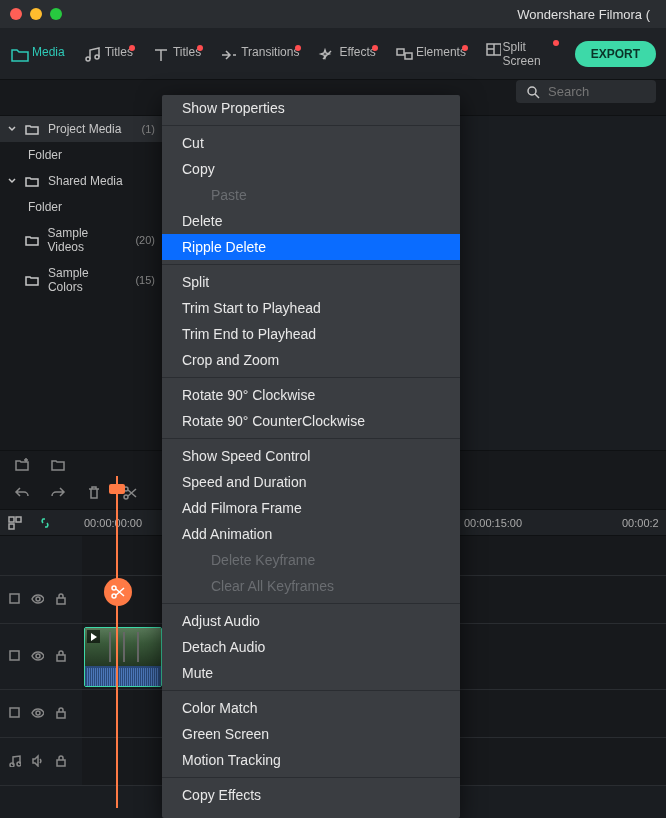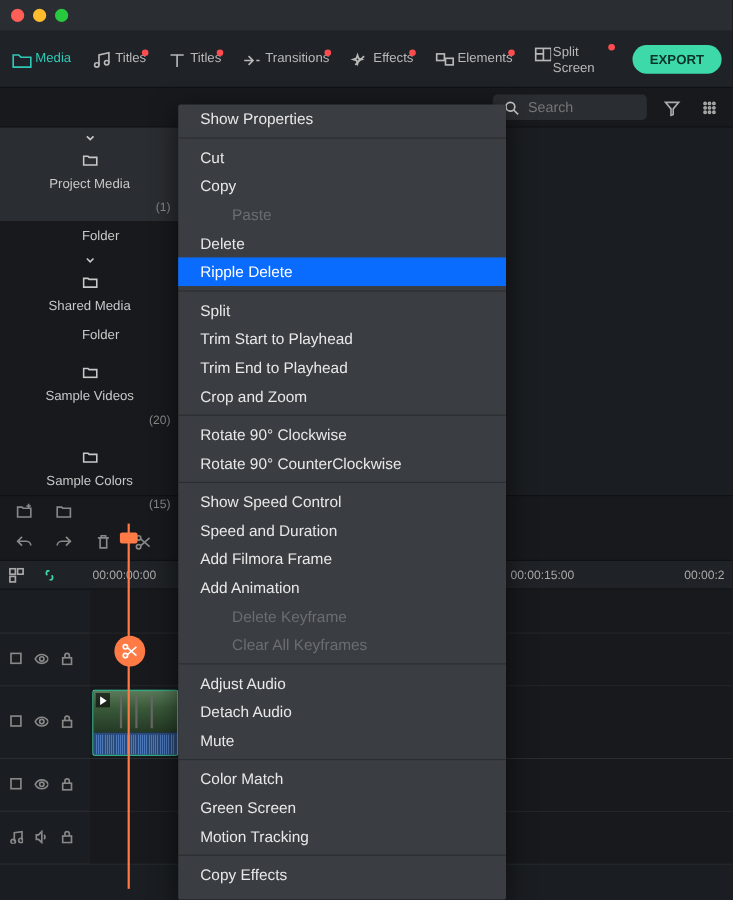--- a/index.html
+++ b/index.html
@@ -17,31 +17,31 @@
 
 .tabbar { height: 52px; background: #1f2226; display: flex; align-items: center; padding: 0 10px; gap: 18px; border-bottom: 1px solid #0f1113; }
 .tab { display: flex; flex-direction: row; align-items: flex-start; gap: 2px; color: #b8b8b8; position: relative; cursor: pointer; }
 .tab.active { color: #2ec9b7; }
 .tab .dot { position: absolute; top: 0px; right: -2px; width: 6px; height: 6px; background: #ff4d4f; border-radius: 50%; }
 .tab svg { width: 20px; height: 18px; }
 .tablabel { font-size: 12px; }
 .export-btn { margin-left: auto; background: #3dd9a8; color: #0a3428; font-weight: 600; font-size: 12px; padding: 6px 16px; border-radius: 14px; border: none; cursor: pointer; }
 
 
-.subbar { height: 36px; background: #17191c; display: flex; align-items: center; padding: 0 10px; gap: 12px; border-bottom: 1px solid #0f1113; }
+.subbar { height: 36px; background: #17191c; display: flex; align-items: center; padding: 0 10px; gap: 12px; border-bottom: 1px solid #0f1113; flex-direction: column; }
 .search { margin-left: auto; display: flex; align-items: center; gap: 8px; background: #2a2d31; border-radius: 4px; padding: 4px 10px; width: 140px; }
 .search svg { width: 14px; height: 14px; }
 .search input { background: transparent; border: none; color: #c8c8c8; font-size: 13px; width: 90px; outline: none; }
 .iconbtn { width: 22px; height: 22px; display: flex; align-items: center; justify-content: center; color: #aaa; cursor: pointer; }
 .iconbtn svg { width: 16px; height: 16px; }
 
 
 .main { display: flex; height: 334px; }
 .sidebar { width: 164px; background: #17191c; border-right: 1px solid #0f1113; }
-.tree-item { display: flex; align-items: center; padding: 6px 8px; gap: 9px; color: #c8c8c8; font-size: 12px; flex-direction: column; }
+.tree-item { display: flex; align-items: center; padding: 6px 8px; gap: 9px; color: #c8c8c8; font-size: 12px; }
 .tree-item .count { margin-left: auto; color: #888; font-size: 11px; }
 .tree-sub { padding-left: 28px; }
 .tree-item.sel { background: #2a2d31; }
 .chev { width: 8px; height: 8px; display: inline-block; }
 .foldicon { width: 14px; height: 12px; }
 .content { flex: 1; background: #1a1d21; }
 
 
 .lowctrl { height: 30px; background: #17191c; display: flex; align-items: center; padding: 0 14px; gap: 20px; border-top: 1px solid #0f1113; }
 .lowctrl2 { height: 30px; background: #17191c; display: flex; align-items: center; padding: 0 14px; gap: 20px; border-bottom: 1px solid #0f1113; }
@@ -83,20 +83,21 @@
 </style>
 </head>
 <body>
 
 <div class="titlebar">
   <div class="traffic">
     <span class="tr-red"></span>
     <span class="tr-yel"></span>
     <span class="tr-grn"></span>
   </div>
+  <div class="title">Wondershare Filmora (</div>
 </div>
 
 <div class="tabbar">
   <div class="tab active">
     <svg>
         <path d="M2 5h5l2 2h9v9H2z"></path>
       </svg>
     <span class="tablabel">Media</span>
   </div>
   <div class="tab">

